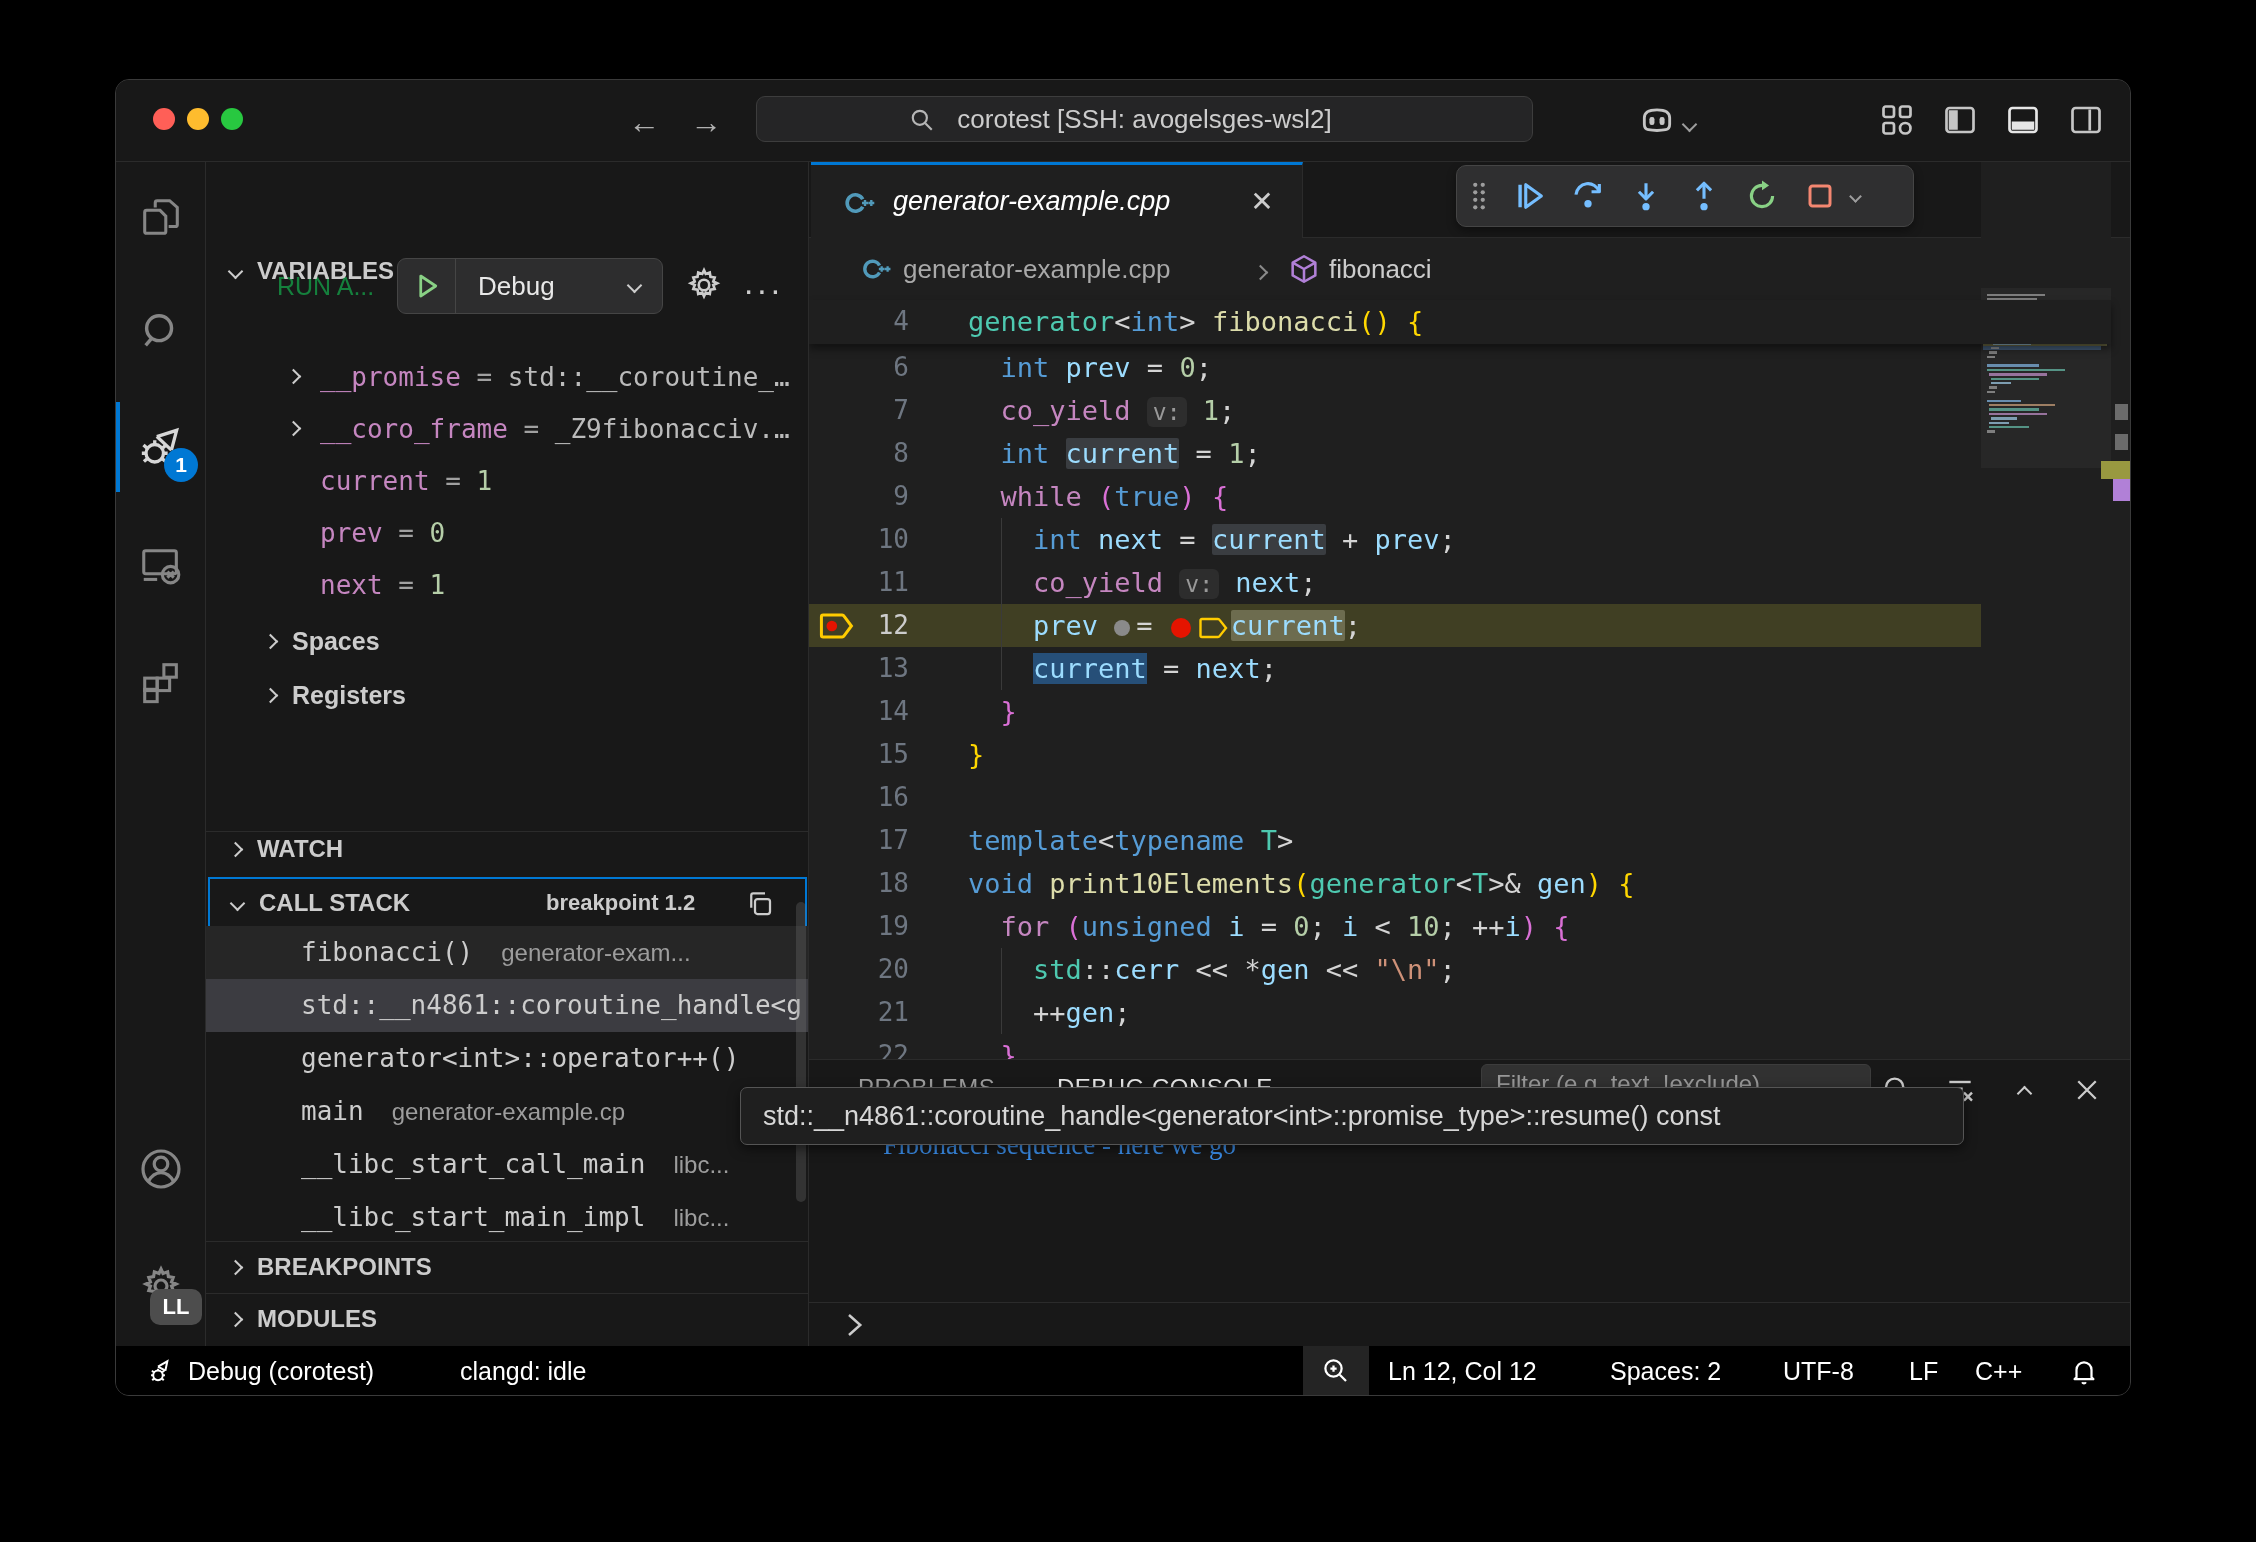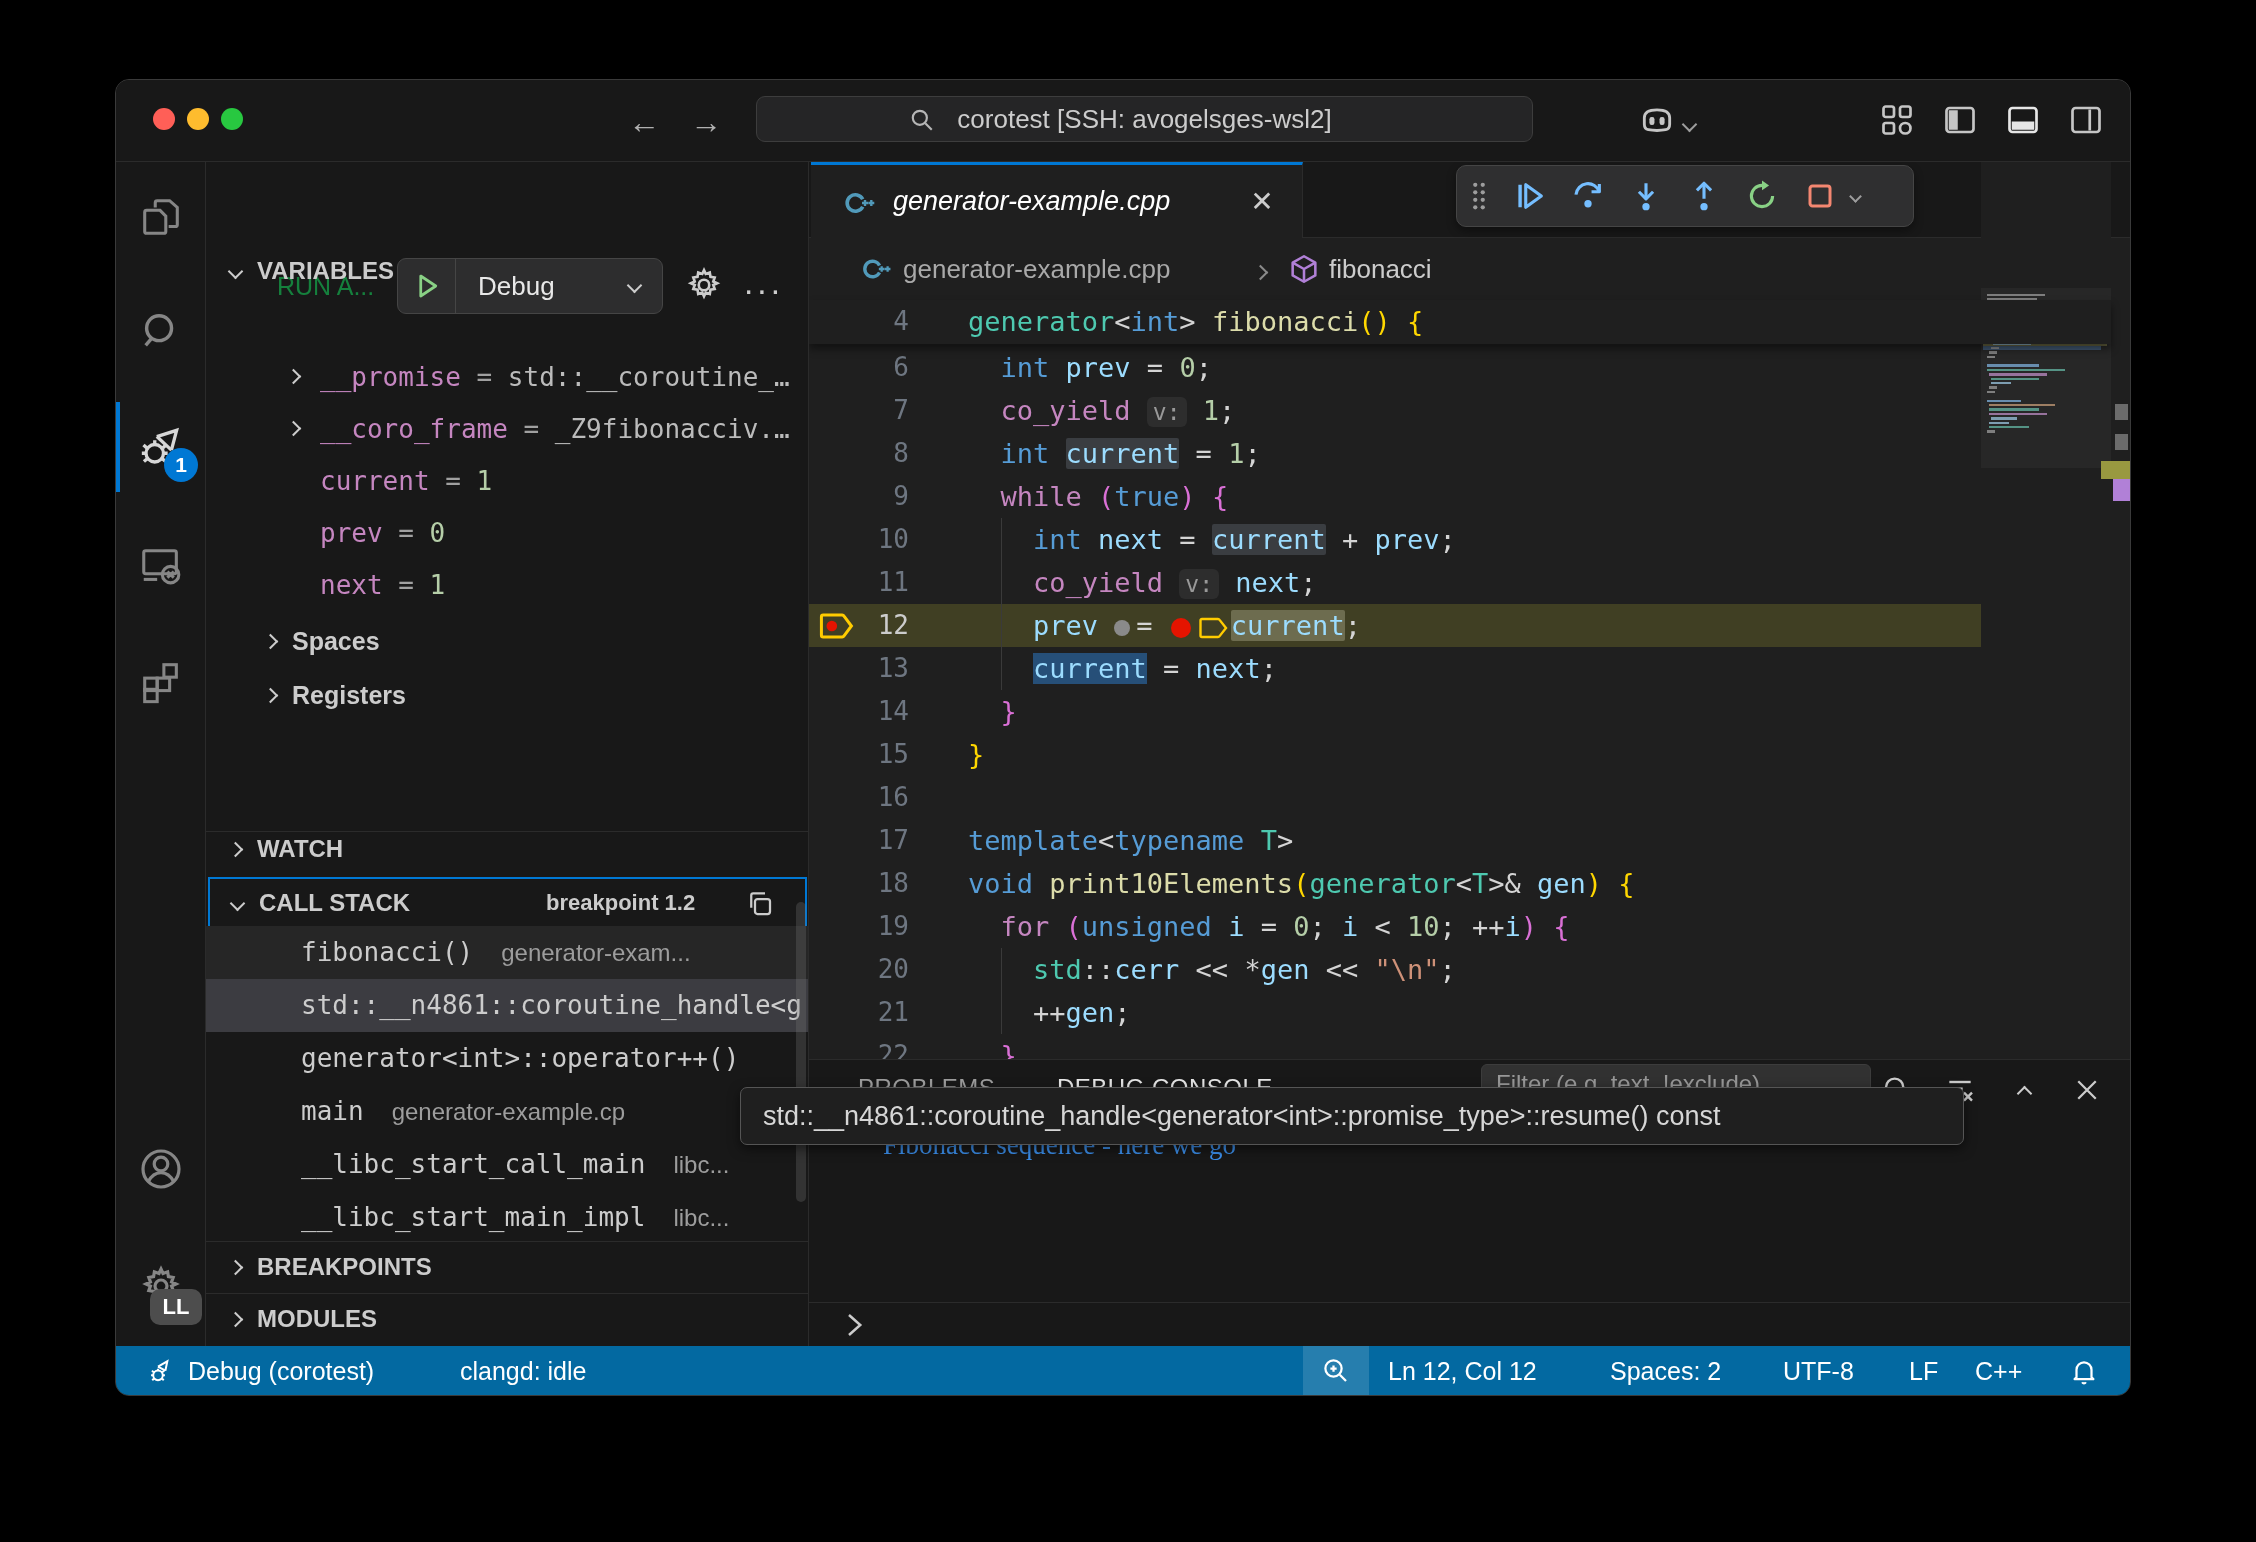--- a/index.html
+++ b/index.html
@@ -125,21 +125,21 @@
   .prompt-sep { position:absolute; left:0; top:242px; width:1323px; border-top:1px solid #2b2b2b; }
 
   
   .tooltip { position:absolute; left:624px; top:1007px; width:1224px; height:58px;
     background:#1f1f1f; border:1px solid #555555; border-radius:7px; z-index:50;
     color:#d6d6d6; font-size:27px; line-height:56px; padding-left:22px; white-space:nowrap;
     box-shadow:0 4px 12px rgba(0,0,0,.5); }
 
   
   .statusbar { position:absolute; left:0; top:1266px; width:2016px; height:51px;
-    background:#0369a1; color:#ffffff; font-size:25px;text-align:center; }
+    background:#000000; color:#ffffff; font-size:25px;text-align:center; }
   .sb-item { position:absolute; top:0; height:51px; line-height:51px; white-space:nowrap; }
   svg { display:block; }
 </style>
 </head>
 <body>
 
 <div class="window">
 
   <div class="titlebar">
     <span class="tlight" style="left:37px;background:#ff5f57"></span>

